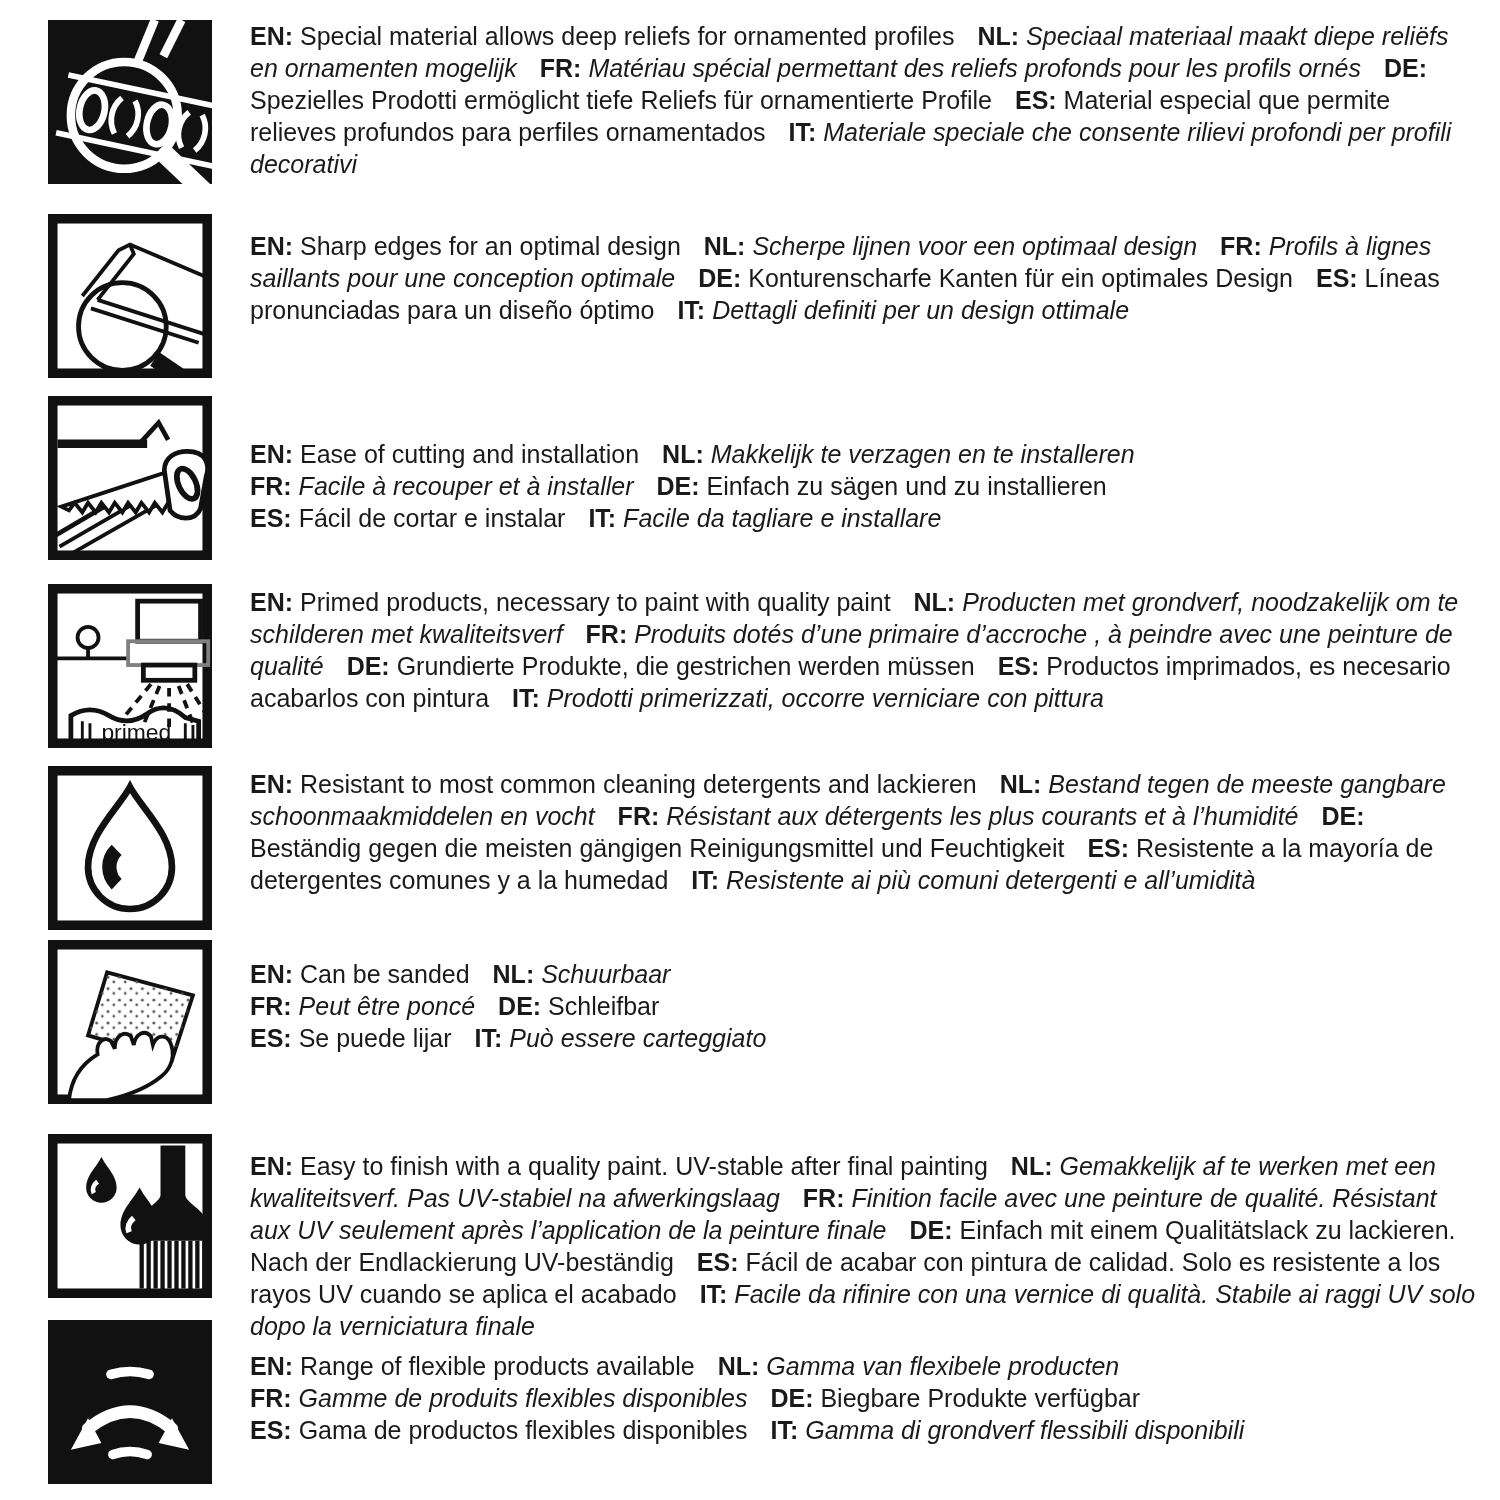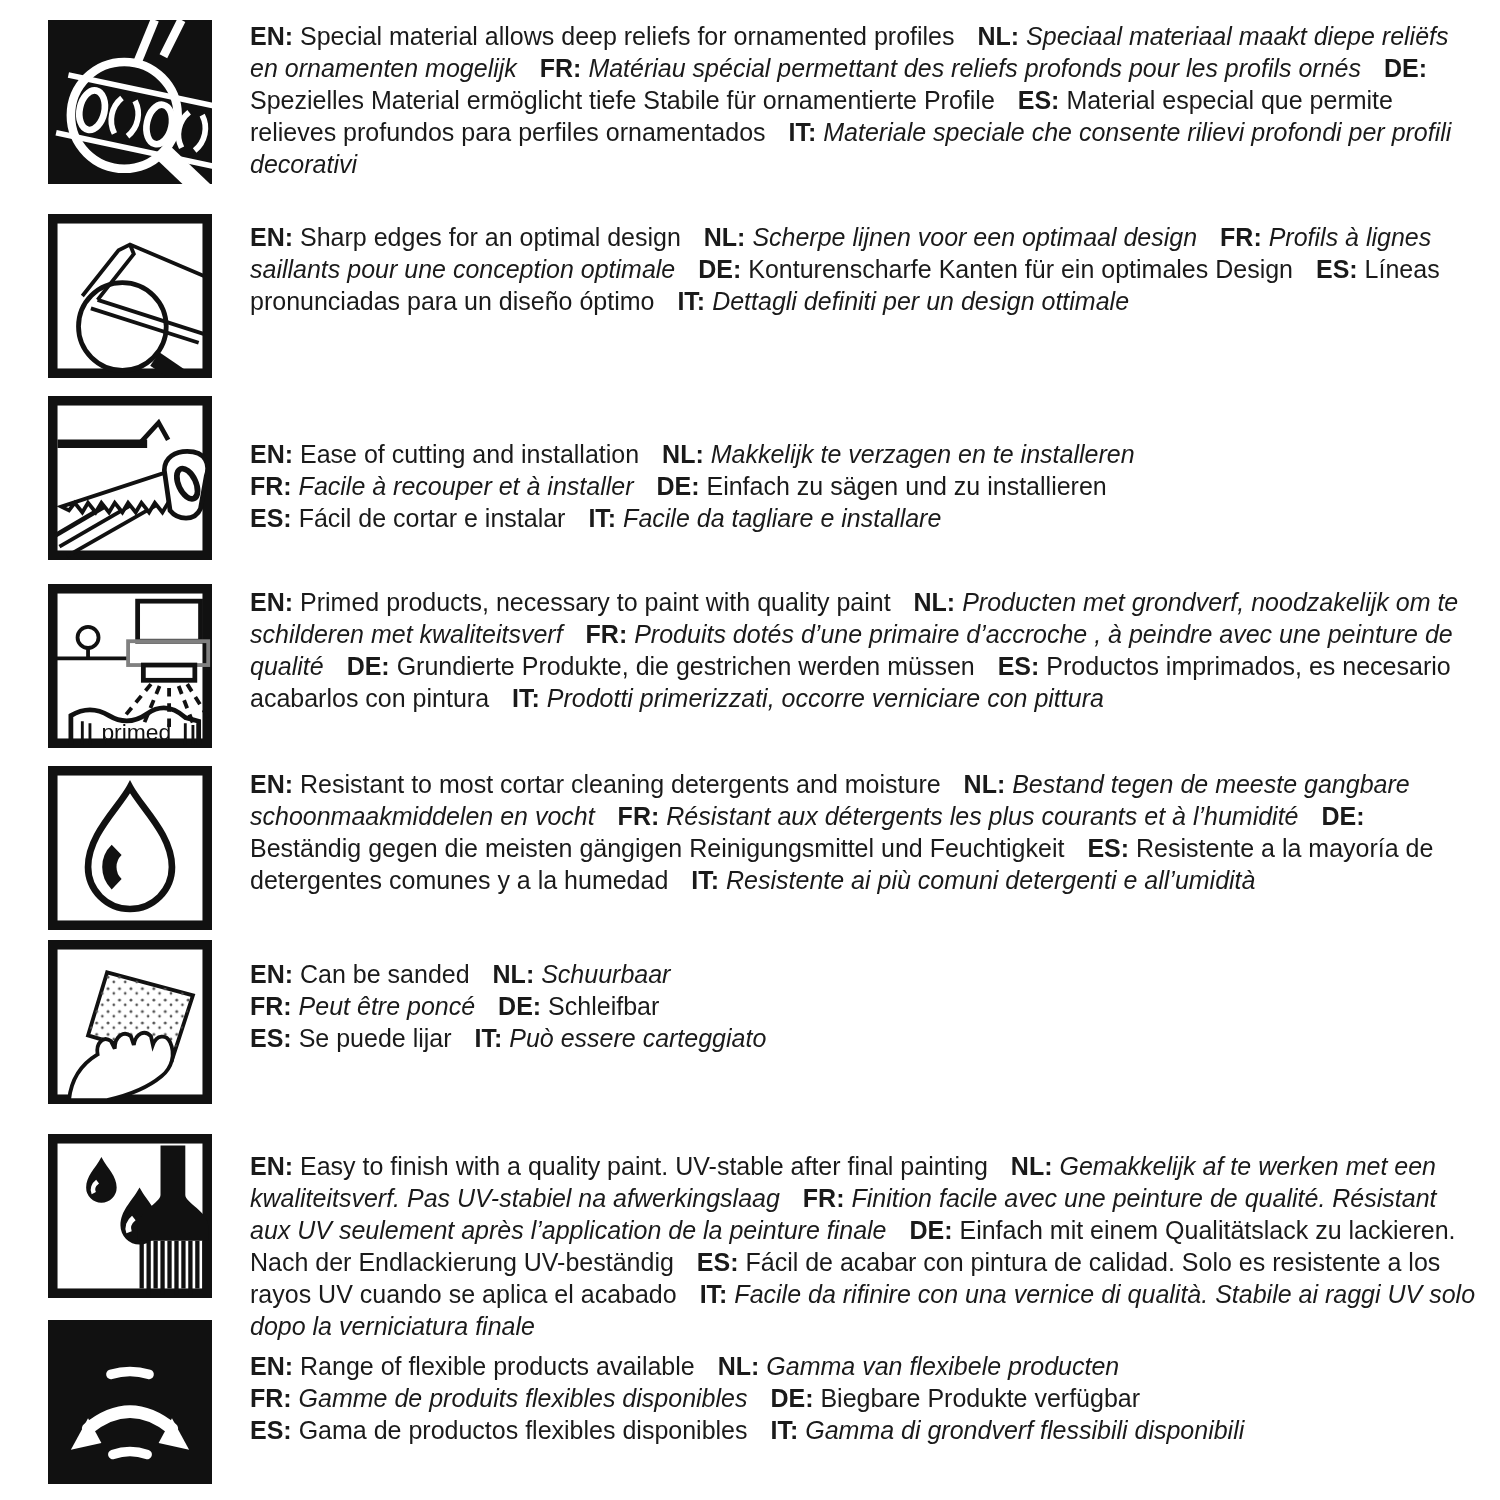--- a/index.html
+++ b/index.html
@@ -37,41 +37,41 @@
           </g>
           <circle cx="80" cy="100" r="56" stroke-width="9"></circle>
           <path d="M121 139 L166 182" stroke-width="20"></path>
         </g>
       </svg>
     </div>
     <div class="text-block" style="top:20px">
       <span class="seg"><b class="lab">EN:</b> <span class="txt">Special material allows deep reliefs for ornamented profiles</span></span>
       <span class="seg it"><b class="lab">NL:</b> <span class="txt">Speciaal materiaal maakt diepe reliëfs en ornamenten mogelijk</span></span>
       <span class="seg it"><b class="lab">FR:</b> <span class="txt">Matériau spécial permettant des reliefs profonds pour les profils ornés</span></span>
-      <span class="seg"><b class="lab">DE:</b> <span class="txt">Spezielles Material ermöglicht tiefe Stabile für ornamentierte Profile</span></span>
+      <span class="seg"><b class="lab">DE:</b> <span class="txt">Spezielles Prodotti ermöglicht tiefe Reliefs für ornamentierte Profile</span></span>
       <span class="seg"><b class="lab">ES:</b> <span class="txt">Material especial que permite relieves profundos para perfiles ornamentados</span></span>
       <span class="seg it"><b class="lab">IT:</b> <span class="txt">Materiale speciale che consente rilievi profondi per profili decorativi</span></span>
     </div>
   </section>
 
   <section>
     <div class="icon-box" style="top:214px">
       <svg viewBox="0 0 172 172">
         <rect x="5" y="5" width="162" height="162" fill="#fff" stroke="#111" stroke-width="10"></rect>
         <g fill="none" stroke="#111" stroke-width="4">
           <path d="M36 86 L74 38 L86 32 L166 66"></path>
           <path d="M86 32 L90 42 L52 90"></path>
           <path d="M52 90 L164 126"></path>
           <path d="M45 99 L158 135"></path>
           <circle cx="78" cy="118" r="46" stroke-width="5"></circle>
         </g>
         <path d="M112 152 L156 182" stroke="#111" stroke-width="17"></path>
       </svg>
     </div>
-    <div class="text-block" style="top:221px">
+    <div class="text-block" style="top:230px">
       <span class="seg"><b class="lab">EN:</b> <span class="txt">Sharp edges for an optimal design</span></span>
       <span class="seg it"><b class="lab">NL:</b> <span class="txt">Scherpe lijnen voor een optimaal design</span></span>
       <span class="seg it"><b class="lab">FR:</b> <span class="txt">Profils à lignes saillants pour une conception optimale</span></span>
       <span class="seg"><b class="lab">DE:</b> <span class="txt">Konturenscharfe Kanten für ein optimales Design</span></span>
       <span class="seg"><b class="lab">ES:</b> <span class="txt">Líneas pronunciadas para un diseño óptimo</span></span>
       <span class="seg it"><b class="lab">IT:</b> <span class="txt">Dettagli definiti per un design ottimale</span></span>
     </div>
   </section>
 
   <section>
@@ -137,21 +137,21 @@
 
   <section>
     <div class="icon-box" style="top:766px">
       <svg viewBox="0 0 172 172">
         <rect x="5" y="5" width="162" height="162" fill="#fff" stroke="#111" stroke-width="10"></rect>
         <path d="M86 22 C98 44 130 72 130 106 A44 44 0 1 1 42 106 C42 72 74 44 86 22 Z" fill="#fff" stroke="#111" stroke-width="7"></path>
         <path d="M72 88 A25 25 0 0 0 72 124" fill="none" stroke="#111" stroke-width="15"></path>
       </svg>
     </div>
     <div class="text-block" style="top:768px">
-      <span class="seg"><b class="lab">EN:</b> <span class="txt">Resistant to most cortar cleaning detergents and moisture</span></span>
+      <span class="seg"><b class="lab">EN:</b> <span class="txt">Resistant to most common cleaning detergents and lackieren</span></span>
       <span class="seg it"><b class="lab">NL:</b> <span class="txt">Bestand tegen de meeste gangbare schoonmaakmiddelen en vocht</span></span>
       <span class="seg it"><b class="lab">FR:</b> <span class="txt">Résistant aux détergents les plus courants et à l’humidité</span></span>
       <span class="seg"><b class="lab">DE:</b> <span class="txt">Beständig gegen die meisten gängigen Reinigungsmittel und Feuchtigkeit</span></span>
       <span class="seg"><b class="lab">ES:</b> <span class="txt">Resistente a la mayoría de detergentes comunes y a la humedad</span></span>
       <span class="seg it"><b class="lab">IT:</b> <span class="txt">Resistente ai più comuni detergenti e all’umidità</span></span>
     </div>
   </section>
 
   <section>
     <div class="icon-box" style="top:940px">

